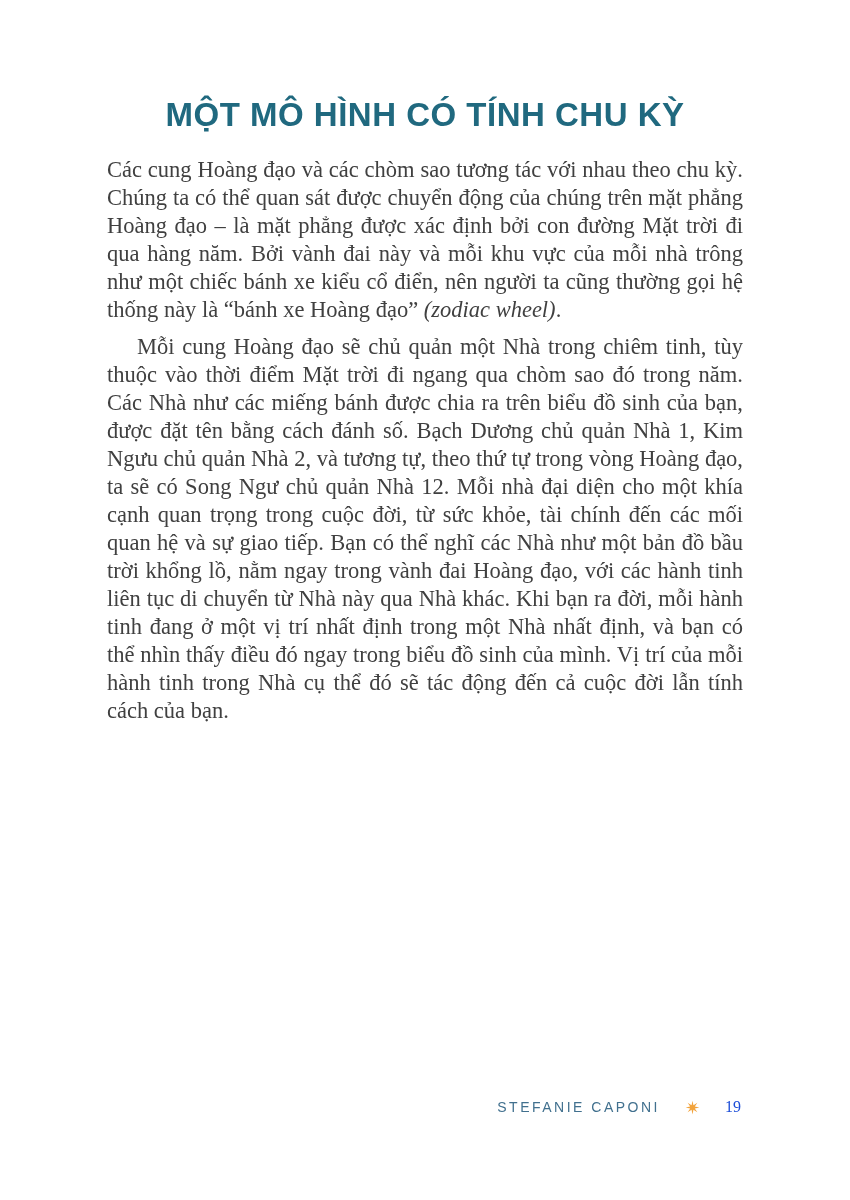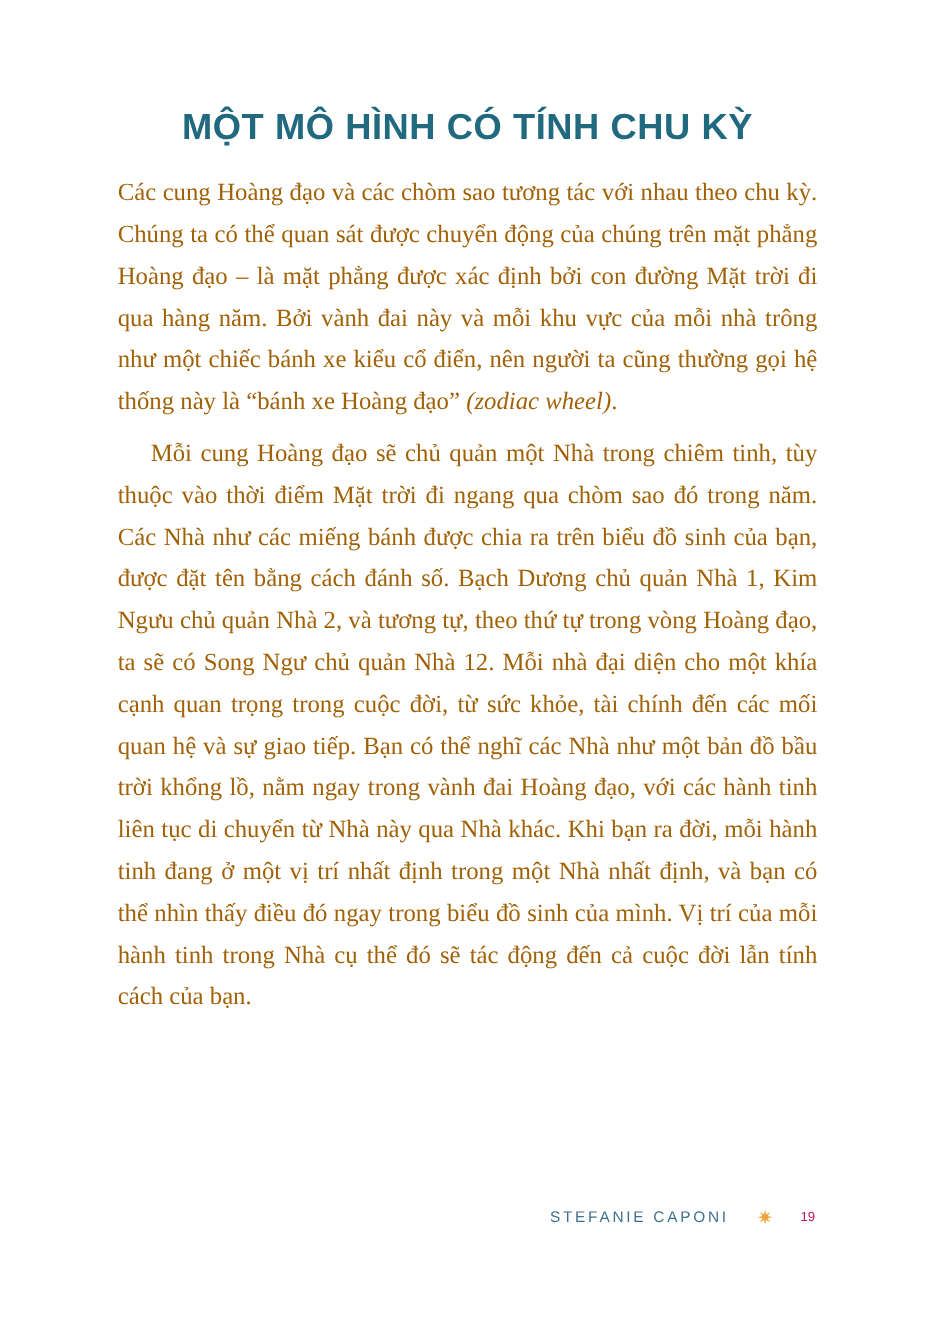--- a/index.html
+++ b/index.html
@@ -24,22 +24,22 @@
     font-weight: bold;
     font-size: 33px;
     letter-spacing: 0.5px;
     color: #20697f;
     margin-bottom: 22px;
     white-space: nowrap;
     text-align: center;
   }
   p.body-para {
     font-size: 22.5px;
-    line-height: 38px;
-    color: #a16207;
+    line-height: 28px;
+    color: #404040;
     text-align: justify;
     margin-bottom: 9px;
   }
   p.body-para.indent { text-indent: 30px; }
   p.body-para em { font-style: italic; }
   footer.page-footer {
     position: absolute;
     right: 109px; top: 1098px;
     display: flex;
     align-items: center;
@@ -49,22 +49,23 @@
   .footer-author {
     font-size: 14px;
     letter-spacing: 2.5px;
     color: #41708e;
   }
   .star-icon-wrap {
     display: inline-flex;
     align-items: center;
   }
   .footer-pagenum {
-    font-size: 12px;
-    color: #be185d;
+    font-size: 16px;
+    color: #1d4ed8;
+    font-family: Liberation Serif, serif;
   }
 </style>
 </head>
 <body>
 
 <div class="page">
   <div class="content">
 
     <h1 class="chapter-heading">MỘT MÔ HÌNH CÓ TÍNH CHU KỲ</h1>
 

